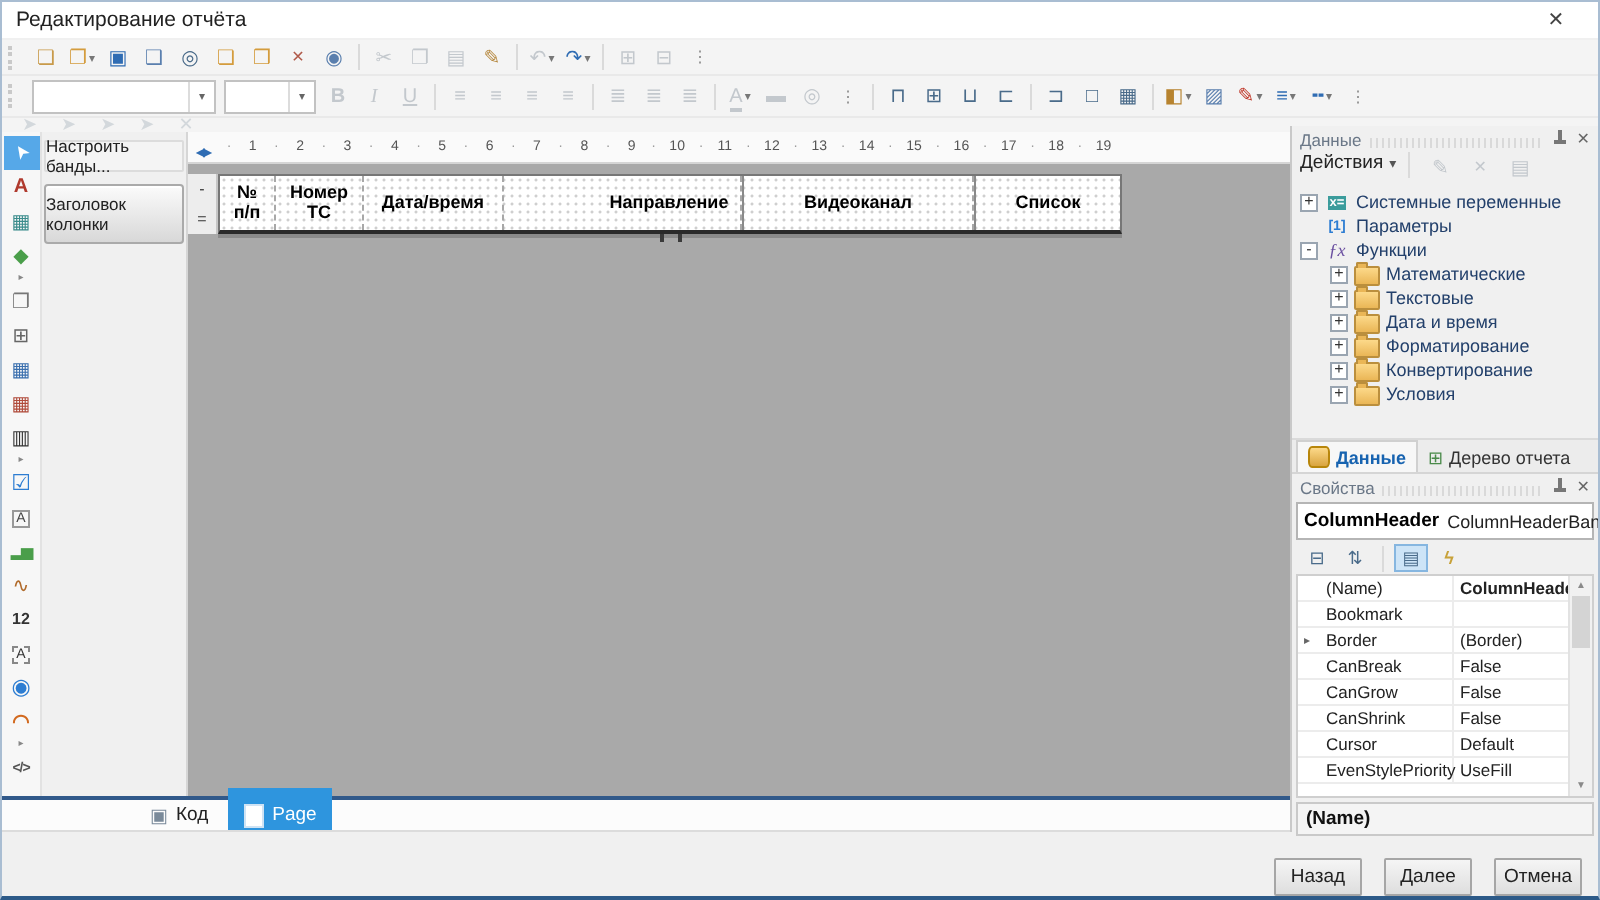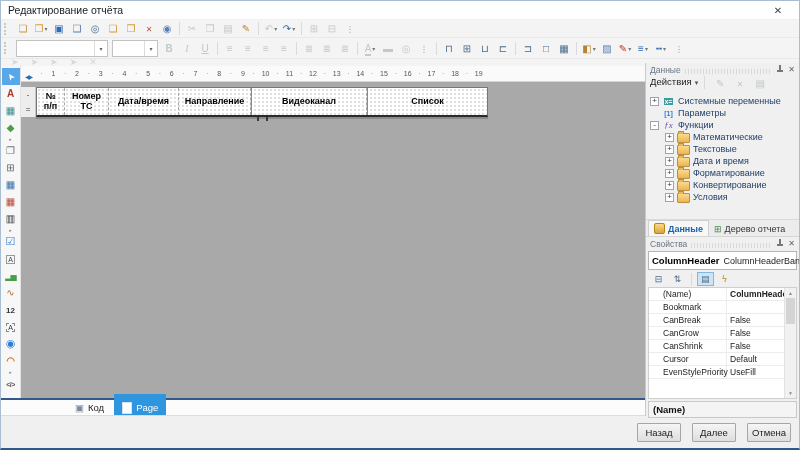--- a/index.html
+++ b/index.html
@@ -81,21 +81,21 @@
   .pexp{position:absolute;left:3px;font-size:6px;color:#666;}
   .pv{flex:1;padding-left:3px;display:flex;align-items:center;color:#222;overflow:hidden;white-space:nowrap;}
   .pv.bold{font-weight:bold;}
   .gsb{position:absolute;right:0;top:0;width:12px;height:100%;background:#f1f1f1;border-left:1px solid #e2e2e2;display:flex;flex-direction:column;align-items:center;justify-content:space-between;font-size:5px;color:#8a8a8a;padding:2px 0;box-sizing:border-box;}
   .gthumb{position:absolute;right:1px;top:10px;width:9px;height:26px;background:#d4d4d4;}
   .pdesc{flex:1;margin:2px 2px 2px;background:#f4f4f4;border:1px solid #c9c9c9;font-size:9.5px;font-weight:bold;color:#111;padding:2px 4px;box-sizing:border-box;}
   
   .tabstrip{position:absolute;left:0;top:397px;width:646px;height:18px;box-sizing:border-box;background:#fcfcfc;border-top:2px solid #31598a;border-bottom:1px solid #e0e0e0;display:flex;align-items:center;padding-left:66px;gap:2px;}
   .btab{height:28px;display:flex;align-items:center;gap:4px;padding:0 8px;font-size:9.5px;color:#222;}
   .btab.active{background:#2e95de;color:#fff;}
-  .footer{position:absolute;left:0;bottom:0;width:100%;height:33px;background:#f0f0f0;border-top:1px solid #dcdcdc;display:flex;align-items:center;justify-content:flex-end;gap:11px;padding-right:8px;box-sizing:border-box;}
+  .footer{position:absolute;left:0;bottom:0;width:100%;height:33px;background:#f0f0f0;border-top:1px solid #dcdcdc;display:flex;align-items:flex-end;justify-content:flex-end;gap:11px;padding-right:8px;box-sizing:border-box;}
   .btn{width:44px;height:19px;background:linear-gradient(#f5f5f5,#dedede);border:1px solid #a6a6a6;border-radius:1px;font-size:9.5px;display:flex;align-items:center;justify-content:center;color:#222;box-sizing:border-box;}
   
   .gi-close::before{content:"✕";}
   .gi-new-report::before{content:"❏";color:#c89a4a;}
   .gi-open::before{content:"❐";color:#d49c3d;}
   .gi-save::before{content:"▣";color:#2f6cb3;}
   .gi-save-all::before{content:"❑";color:#5a7fae;}
   .gi-preview::before{content:"◎";color:#4a6b8a;}
   .gi-new-page::before{content:"❏";color:#d49c3d;}
   .gi-copy-page::before{content:"❒";color:#d49c3d;}
@@ -415,20 +415,24 @@
         </div>
         <div class="obj">
           <div class="gi gi-gauge-object"></div>
         </div>
         <div class="objdd">▸</div>
         <div class="obj">
           <div class="gi gi-html-object"></div>
         </div>
       </div>
 
+    <div class="bandcol">
+      <div class="cfg">Настроить банды...</div>
+      <div class="bandbtn">Заголовок колонки</div>
+    </div>
 
     <div class="canvas">
       <div class="ruler">
         <div class="rlock">
           <span class="gi gi-ruler-scroll"></span>
         </div>
         <div class="ticks">
             <div class="tick">
               <div class="tdot">·</div>
               <div class="tnum">1</div>
@@ -510,21 +514,21 @@
       <div class="canvas-body">
         <div class="bandmargin">
           <span>-</span>
           <span>=</span>
         </div>
         <div class="band">
             <div class="bcell" style="width: 28px;">№
 п/п</div>
             <div class="bcell" style="width: 44px;">Номер ТС</div>
             <div class="bcell" style="width: 70px;">Дата/время</div>
-            <div class="bcell" style="width: 72px;">Направление</div>
+            <div class="bcell" style="width: 72px; margin-left: 47px;">Направление</div>
             <div class="bcell" style="width: 116px;">Видеоканал</div>
             <div class="bcell" style="width: 122px;">Список</div>
           </div>
         <div class="band-handle"></div>
       </div>
     </div>
   </div>
 
   <div class="rpanel">
     <div class="ptitle">
@@ -642,20 +646,27 @@
             <div class="pv bold">ColumnHeader</div>
           </div>
           <div class="prow">
             <div class="pn">
               <div>Bookmark</div>
             </div>
             <div class="pv"></div>
           </div>
           <div class="prow">
             <div class="pn">
+              <div class="pexp">▸</div>
+              <div>Border</div>
+            </div>
+            <div class="pv">(Border)</div>
+          </div>
+          <div class="prow">
+            <div class="pn">
               <div>CanBreak</div>
             </div>
             <div class="pv">False</div>
           </div>
           <div class="prow">
             <div class="pn">
               <div>CanGrow</div>
             </div>
             <div class="pv">False</div>
           </div>

